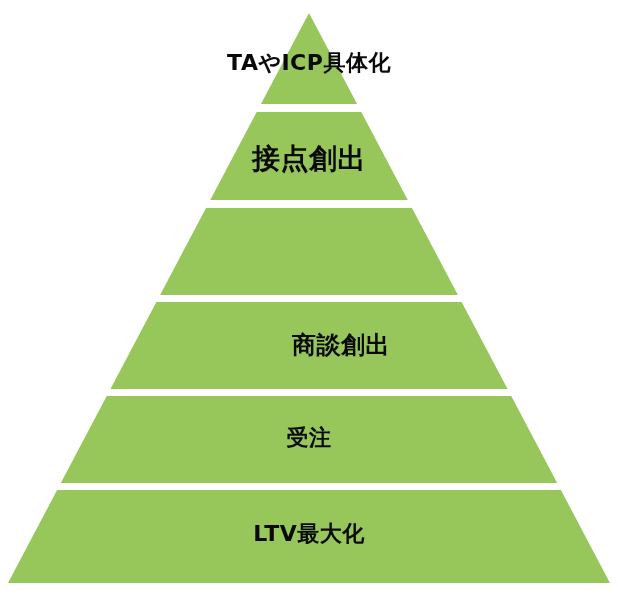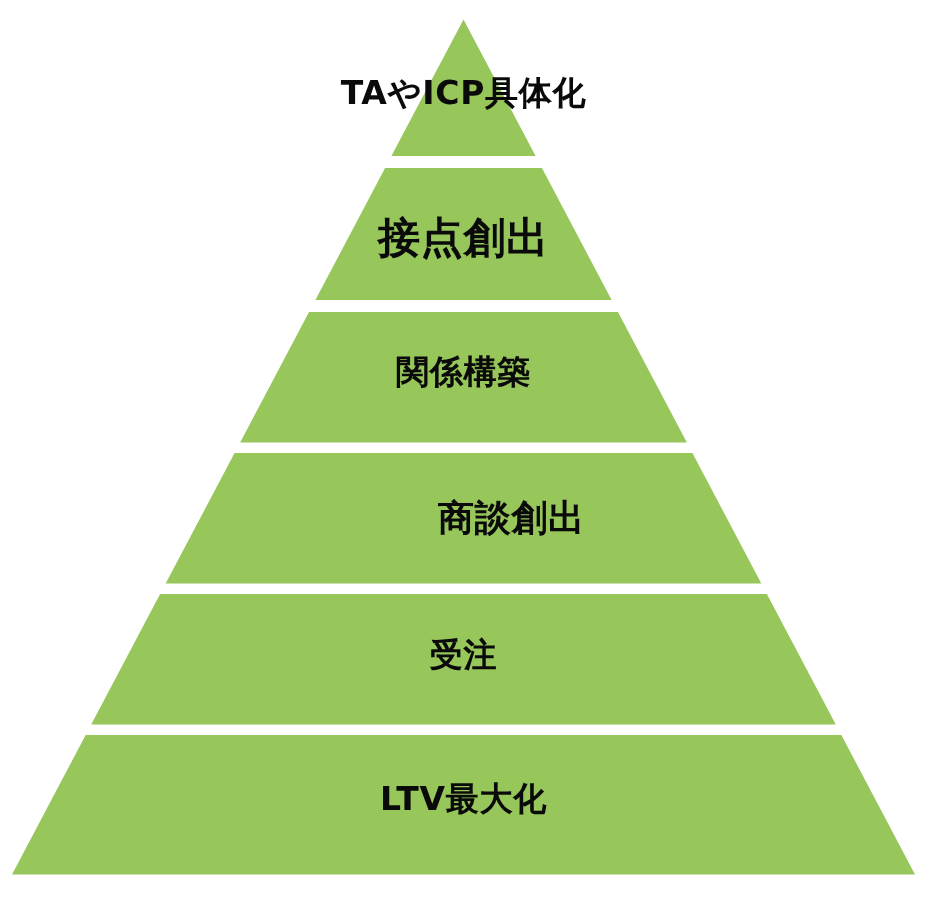--- a/index.html
+++ b/index.html
@@ -60,19 +60,18 @@
         <polygon points="206.0263157894737,208 411.9736842105263,208 457.9157894736842,295 160.0842105263158,295" fill="#97c65b"></polygon>
         <polygon points="156.3877192982456,302 461.6122807017544,302 507.5543859649123,389 110.44561403508771,389" fill="#97c65b"></polygon>
         <polygon points="106.74912280701756,396 511.25087719298244,396 557.1929824561404,483 60.807017543859644,483" fill="#97c65b"></polygon>
         <polygon points="57.11052631578946,490 560.8894736842105,490 610,583 8,583" fill="#97c65b"></polygon>
       </g>
   </svg>
 
   <div class="tier-label-layer">
     <div class="tier-label" style="font-size: 22px; top: 52px;">TAやICP具体化</div>
     <div class="tier-label" style="font-size: 28px; top: 145px;">接点創出</div>
-    <div class="tier-label" style="font-size: 22px; top: 238px;">関係構築</div>
     <div class="tier-label" style="font-size: 24px; top: 333px; margin-left: 32px;">商談創出</div>
     <div class="tier-label" style="font-size: 22px; top: 523px;">LTV最大化</div>
     <div class="tier-label" style="font-size: 22px; top: 427px;">受注</div>
   </div>
 
 </div>
 
 </body></html>

